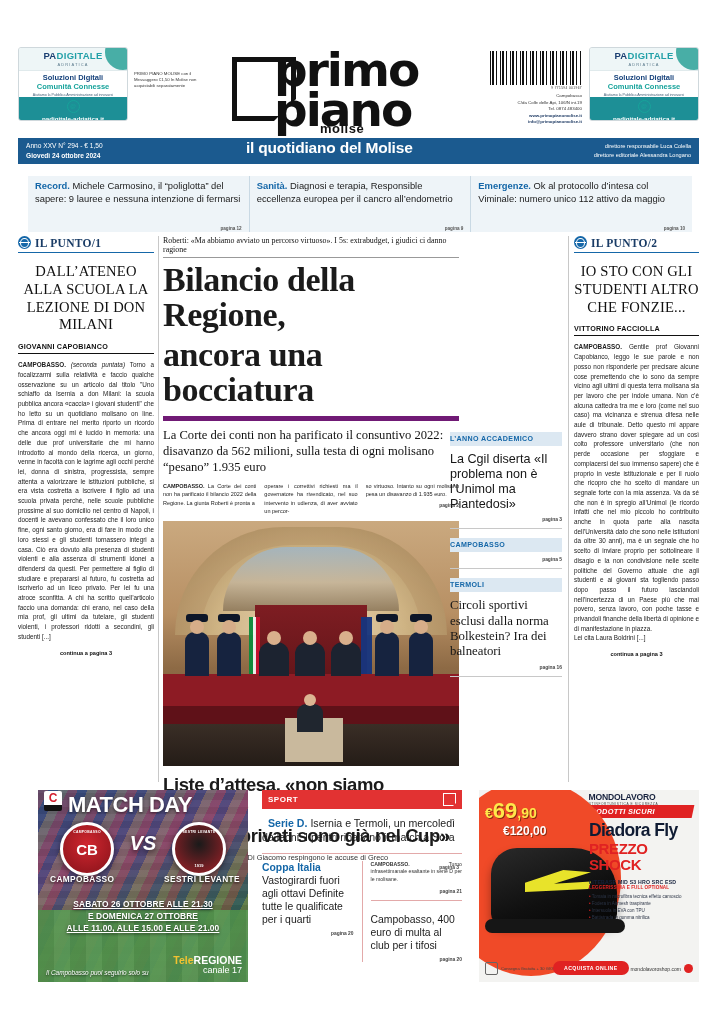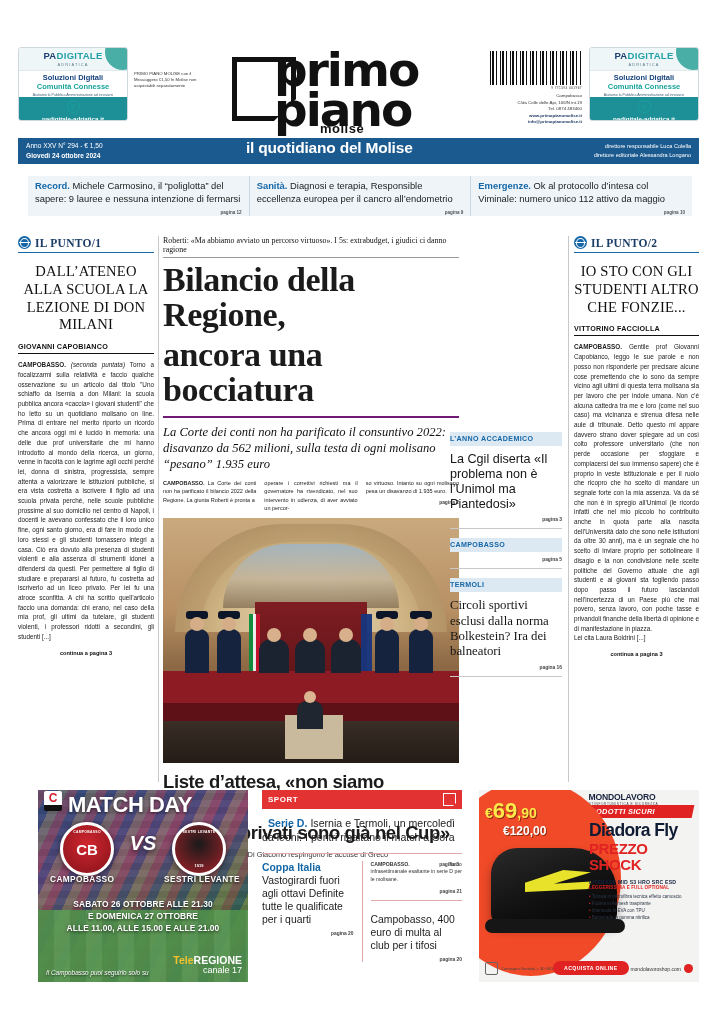--- a/index.html
+++ b/index.html
@@ -55,21 +55,21 @@
 
   .mh-right{display:flex;align-items:flex-start;gap:7px;}
 
   .blueband{position:absolute;left:18px;top:138px;width:681px;height:26px;background:#1b5a8f;}
   .blueband .left{position:absolute;left:8px;top:3px;color:#fff;font-size:6.6px;line-height:1.55;font-weight:bold;}
   .blueband .left .l1{font-weight:normal;}
   .blueband .right{position:absolute;right:8px;top:4px;color:#fff;font-size:5.6px;line-height:1.6;text-align:right;}
   .quotid{position:absolute;left:246px;top:139px;font-weight:bold;font-size:15.5px;color:#fff;letter-spacing:-.2px;}
 
   
-  .teasers{position:absolute;left:28px;top:176px;width:664px;height:40px;background:#eef4f8;display:flex;}
+  .teasers{position:absolute;left:28px;top:176px;width:664px;height:56px;background:#eef4f8;display:flex;}
   .teaser{flex:1;padding:4px 7px 0 7px;position:relative;}
   .teaser + .teaser{border-left:1px solid #c9d9e4;}
   .teaser .txt{font-size:9.4px;line-height:1.38;color:#222;}
   .teaser .kw{color:#1567a8;font-weight:bold;}
   .teaser .pag{position:absolute;right:7px;bottom:1px;font-size:4.6px;font-weight:bold;color:#555;}
 
   
   .grid{position:absolute;left:18px;top:236px;width:681px;height:546px;}
   .vline{position:absolute;top:0;width:1px;height:546px;background:#c8c8c8;}
 
@@ -93,22 +93,22 @@
   .body{font-size:6.35px;line-height:1.53;text-align:justify;color:#222;}
   .body b{font-weight:bold;}
   .body i{font-style:italic;}
   .continua{font-size:5.6px;font-weight:bold;text-align:center;margin-top:8px;color:#111;}
 
   
   .kicker{font-family:"Liberation Serif", serif;font-size:7.9px;color:#111;
     border-bottom:1px solid #999;padding-bottom:3px;margin-bottom:4px;}
   .headline{font-family:"Liberation Serif", serif;font-weight:bold;font-size:34px;line-height:1.04;
     color:#1b1b1b;letter-spacing:-.4px;margin:4px 0 2px;}
-  .subhead{font-family:"Liberation Serif", serif;font-style:italic;font-size:12.6px;line-height:1.26;
-    color:#111;margin:9px 0 6px;border-top:2px solid #701a75;padding-top:7px;}
+  .subhead{font-family:"Liberation Serif", serif;font-size:12.6px;line-height:1.26;
+    color:#111;margin:9px 0 6px;border-top:5px solid #701a75;padding-top:7px;}
   .triple{display:flex;gap:8px;margin-top:2px;}
   .triple .c{flex:1;font-size:5.5px;line-height:1.52;text-align:justify;color:#222;}
   .triple .c b{font-weight:bold;}
   .pagref{font-size:4.9px;font-weight:bold;text-align:right;color:#444;margin-top:3px;}
 
   
   .photo{position:relative;width:296px;height:245px;margin-top:6px;overflow:hidden;background:#b9a48c;}
   .ph-wall{position:absolute;inset:0;
     background:linear-gradient(180deg,#caa97f 0%,#b78f63 38%,#8d6a45 60%,#6d5036 100%);}
   .ph-arch{position:absolute;left:12px;top:6px;width:272px;height:108px;
@@ -171,21 +171,21 @@
   .badge.b{right:22px;background:radial-gradient(circle at 50% 40%,#1a1a1a 0%,#c0232c 120%);}
   .badge .sm{position:absolute;top:5px;font-size:3.4px;letter-spacing:.3px;}
   .badge .yr{position:absolute;bottom:5px;font-size:4px;}
   .vs{position:absolute;left:50%;top:42px;transform:translateX(-50%);font-size:20px;font-weight:bold;
     color:#fff;font-style:italic;text-shadow:0 2px 5px rgba(0,0,0,.6);}
   .team-n{position:absolute;top:84px;font-size:8.3px;font-weight:bold;color:#fff;letter-spacing:.4px;
     text-shadow:0 1px 3px rgba(0,0,0,.7);}
   .team-n.a{left:12px;}
   .team-n.b{right:8px;}
   .ad-match .when{position:absolute;left:0;right:0;top:108px;text-align:center;color:#fff;
-    font-size:8.4px;font-weight:bold;line-height:1.45;letter-spacing:.1px;text-shadow:0 1px 3px rgba(0,0,0,.75);}
+    font-size:8.4px;font-weight:bold;line-height:1.45;letter-spacing:.1px;text-shadow:0 1px 3px rgba(0,0,0,.75);text-decoration:underline;}
   .ad-match .foot{position:absolute;left:8px;bottom:6px;right:6px;display:flex;align-items:flex-end;
     justify-content:space-between;}
   .ad-match .foot .it{font-style:italic;font-size:6.4px;color:#fff;text-shadow:0 1px 2px rgba(0,0,0,.7);}
   .ad-match .foot .tr{text-align:right;line-height:1.1;}
   .ad-match .foot .tr .t1{font-size:10.5px;font-weight:bold;color:#fff;}
   .ad-match .foot .tr .t1 em{font-style:normal;color:#f2c230;}
   .ad-match .foot .tr .t2{font-size:9px;color:#fff;}
 
   .sport{position:absolute;left:244px;top:0;width:200px;height:195px;}
   .sport .bar{background:#e23232;color:#fff;font-size:8px;font-weight:bold;padding:3px 6px;

